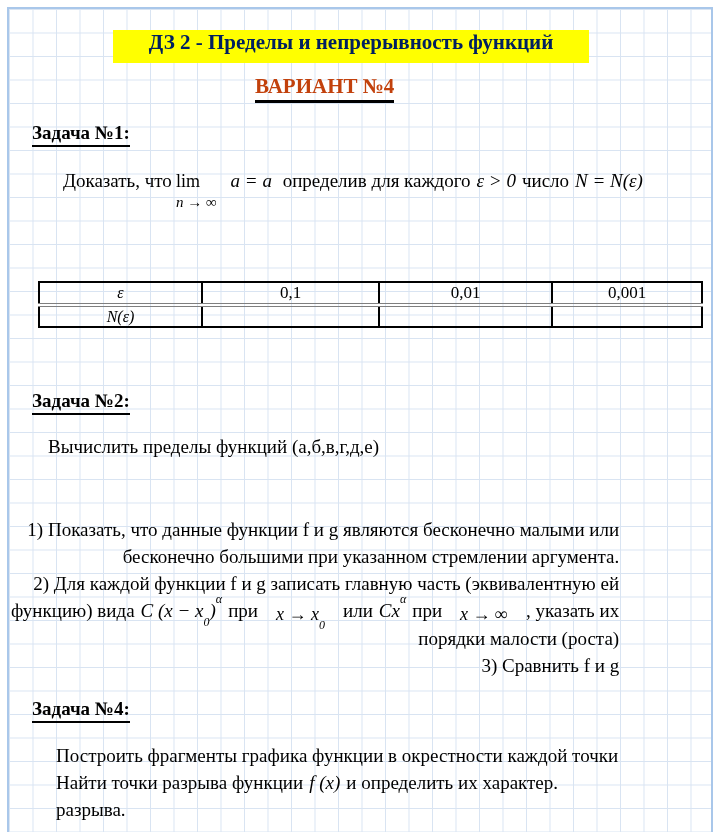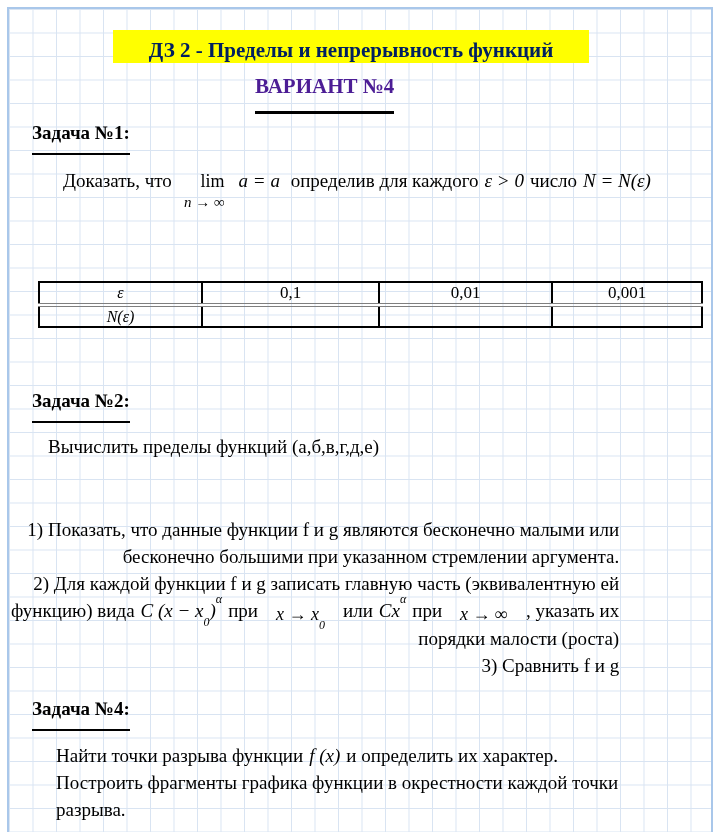--- a/index.html
+++ b/index.html
@@ -11,36 +11,36 @@
     position:absolute; left:7px; top:7px; width:706px; height:825px;
     border-top:2px solid #a9c7ea; border-left:2px solid #a9c7ea; border-right:2px solid #a9c7ea;
     background-image:
       linear-gradient(to right, #d9e4f2 1px, transparent 1px),
       linear-gradient(to bottom, #d9e4f2 1px, transparent 1px);
     background-size:23.5px 23.5px;
     box-sizing:border-box;
   }
   .title-box {
     position:absolute; left:113px; top:30px; width:476px; height:33px;
-    background:#ffff00; display:flex; align-items:flex-end; justify-content:center;
+    background:#ffff00; display:flex; align-items:flex-start; justify-content:center;
     font-weight:bold; font-size:21px; color:#002060;
   }
   .variant {
     position:absolute; left:255px; top:74px;
-    font-weight:bold; font-size:21px; color:#4c1d95;
-    border-bottom:3px solid #000; padding-bottom:12px;
+    font-weight:bold; font-size:21px; color:#c2410c;
+    border-bottom:3px solid #000; padding-bottom:1px;
   }
   .task-h {
     position:absolute; left:32px;
     font-weight:bold; font-size:19px;
-    border-bottom:2px solid #000; padding-bottom:9px;
+    border-bottom:2px solid #000; padding-bottom:1px;
     display:inline-block;
   }
   .body-line { position:absolute; font-size:19px; line-height:26px; white-space:nowrap; }
-  .limwrap { display:inline-block; vertical-align:top; text-align:right; margin:0 8px 0 12px; }
+  .limwrap { display:inline-block; vertical-align:top; text-align:left; margin:0 8px 0 4px; }
   .lim-top { line-height:26px; font-size:18px; display:block; }
   .lim-under { display:block; font-size:15px; font-style:italic; line-height:17px; }
   .m { font-style:italic; }
   .mpad { margin:0 6px; }
   .m-island { font-style:italic; margin:0 18px; position:relative; top:3px; font-size:18px; }
   sup.mx { font-size:12px; font-style:italic; position:relative; top:-7px; line-height:0; }
   sub.mx { font-size:12px; font-style:italic; position:relative; top:4px; line-height:0; }
   .eps-table {
     position:absolute; left:38px; top:281px; width:663px;
     border-collapse:collapse; table-layout:fixed; font-size:17px;
@@ -104,17 +104,17 @@
     <div>бесконечно большими при указанном стремлении аргумента.</div>
     <div>2) Для каждой функции f и g записать главную часть (эквивалентную ей</div>
     <div><span>функцию) вида</span><span class="m mpad"><span>C (x − x</span><sub class="mx">0</sub><span>)</span><sup class="mx">α</sup></span><span>при</span><span class="m-island"><span>x → x</span><sub class="mx">0</sub></span><span>или</span><span class="m mpad"><span>Cx</span><sup class="mx">α</sup></span><span>при</span><span class="m-island">x → ∞</span><span>, указать их</span></div>
     <div>порядки малости (роста)</div>
     <div>3) Сравнить f и g</div>
   </div>
 
   <div class="task-h" style="top:698px;text-align:right;">Задача №4:</div>
 
   <div class="multiline" style="top:742px; left:56px;">
+    <div>Построить фрагменты графика функции в окрестности каждой точки</div>
     <div><span>Найти точки разрыва функции</span><span class="m mpad">f (x)</span><span>и определить их характер.</span></div>
-    <div>Построить фрагменты графика функции в окрестности каждой точки</div>
     <div>разрыва.</div>
   </div>
 </div>
 
 </body></html>

